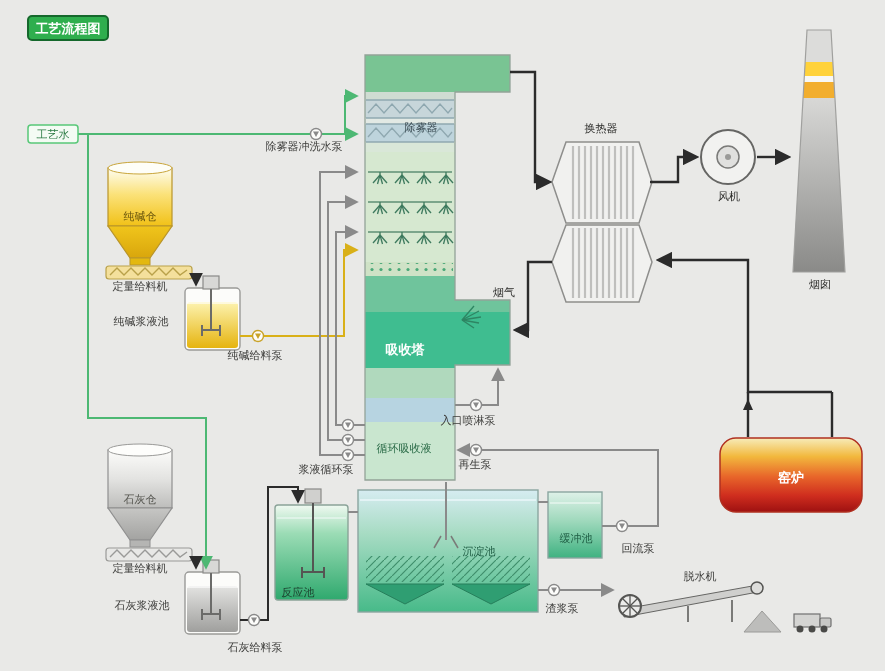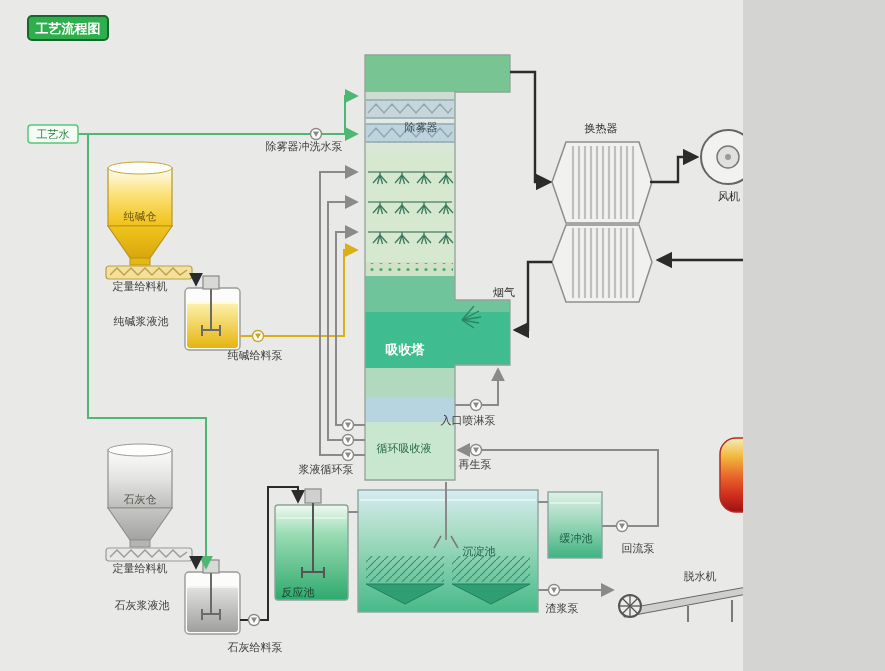--- a/index.html
+++ b/index.html
@@ -1,16 +1,16 @@
 <!DOCTYPE html>
 <html><head>
 <meta charset="utf-8">
 <style>
   html,body{margin:0;padding:0;background:#d4d4d2;}
-  .canvas{position:relative;width:743px;height:671px;background:#e9e9e7;overflow:hidden;
+  .canvas{position:relative;width:885px;height:671px;background:#e9e9e7;overflow:hidden;
           font-family:"DejaVu Sans","Liberation Sans",sans-serif;}
   svg{position:absolute;left:0;top:0;}
   text{font-family:"DejaVu Sans","Liberation Sans",sans-serif;}
 </style>
 </head>
 <body>
 
 <div class="canvas">
 <svg width="885" height="671" viewBox="0 0 885 671">
   <defs>

